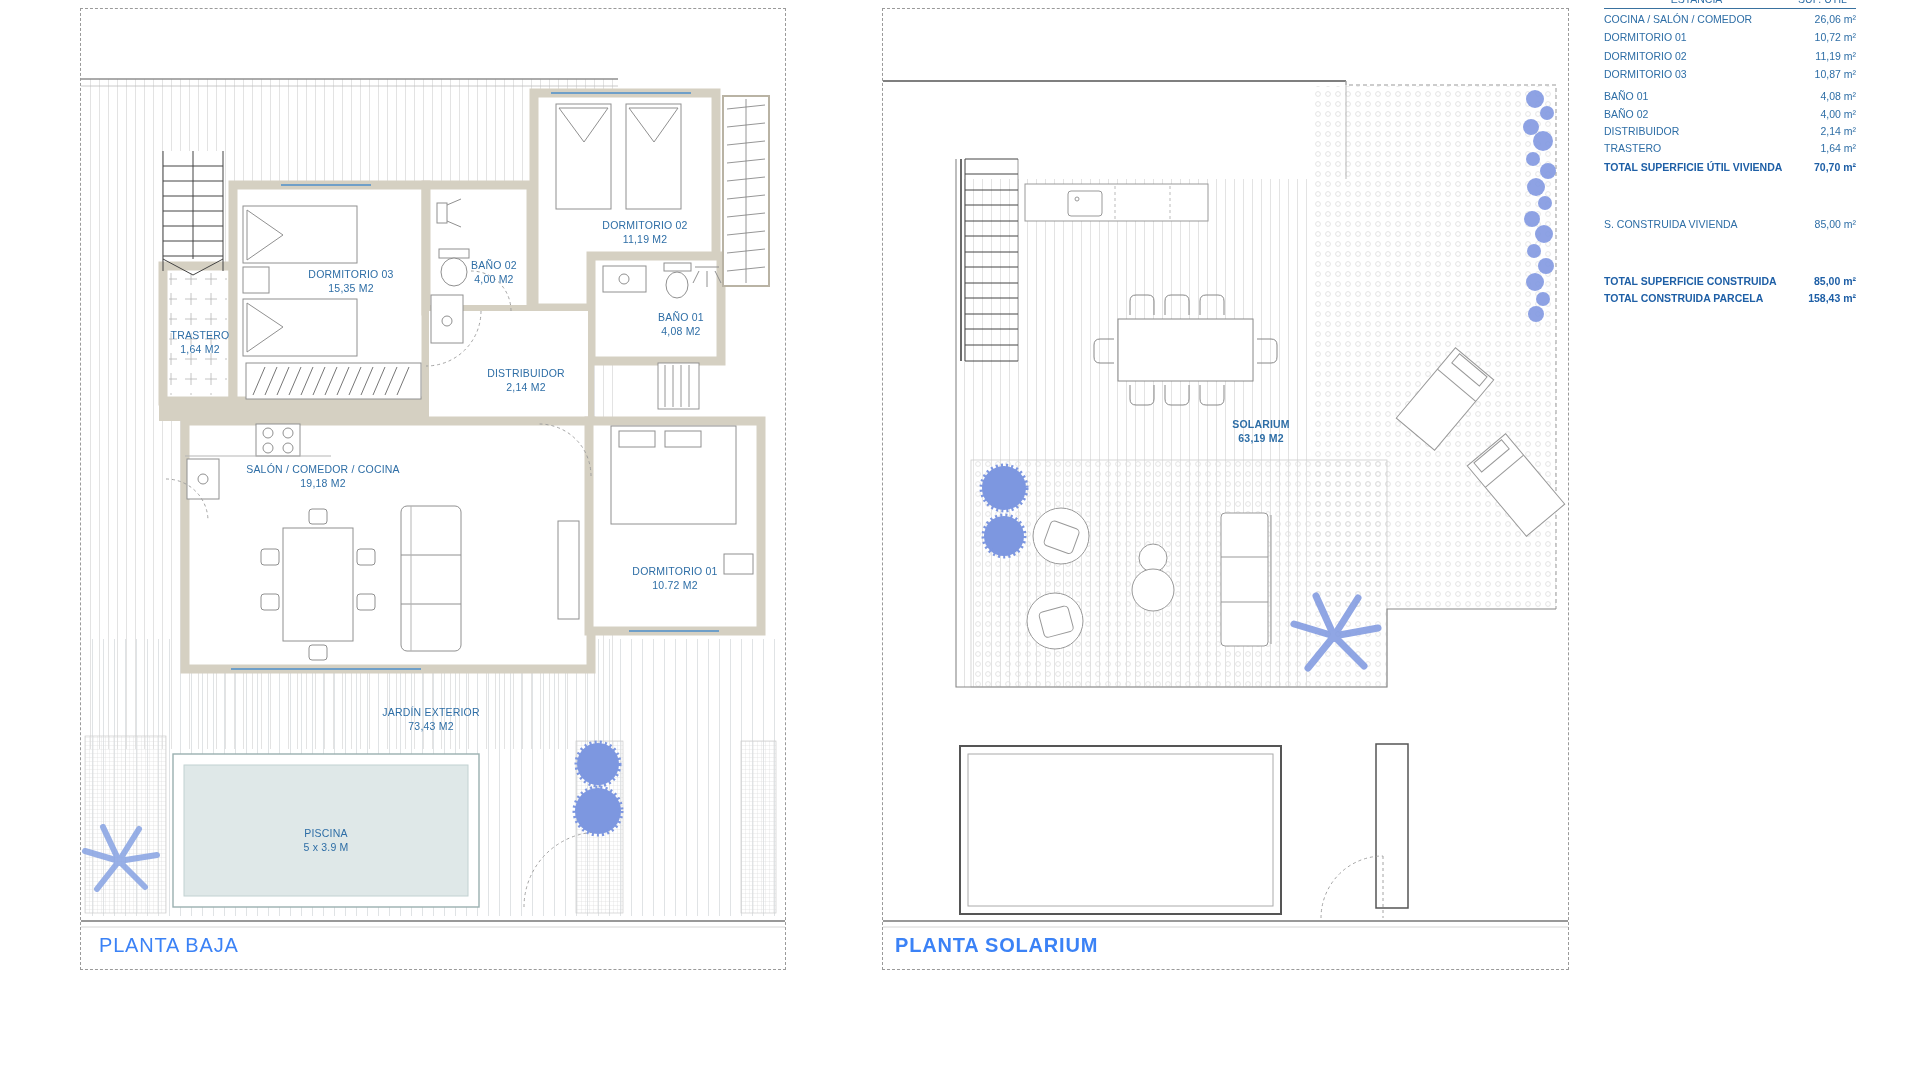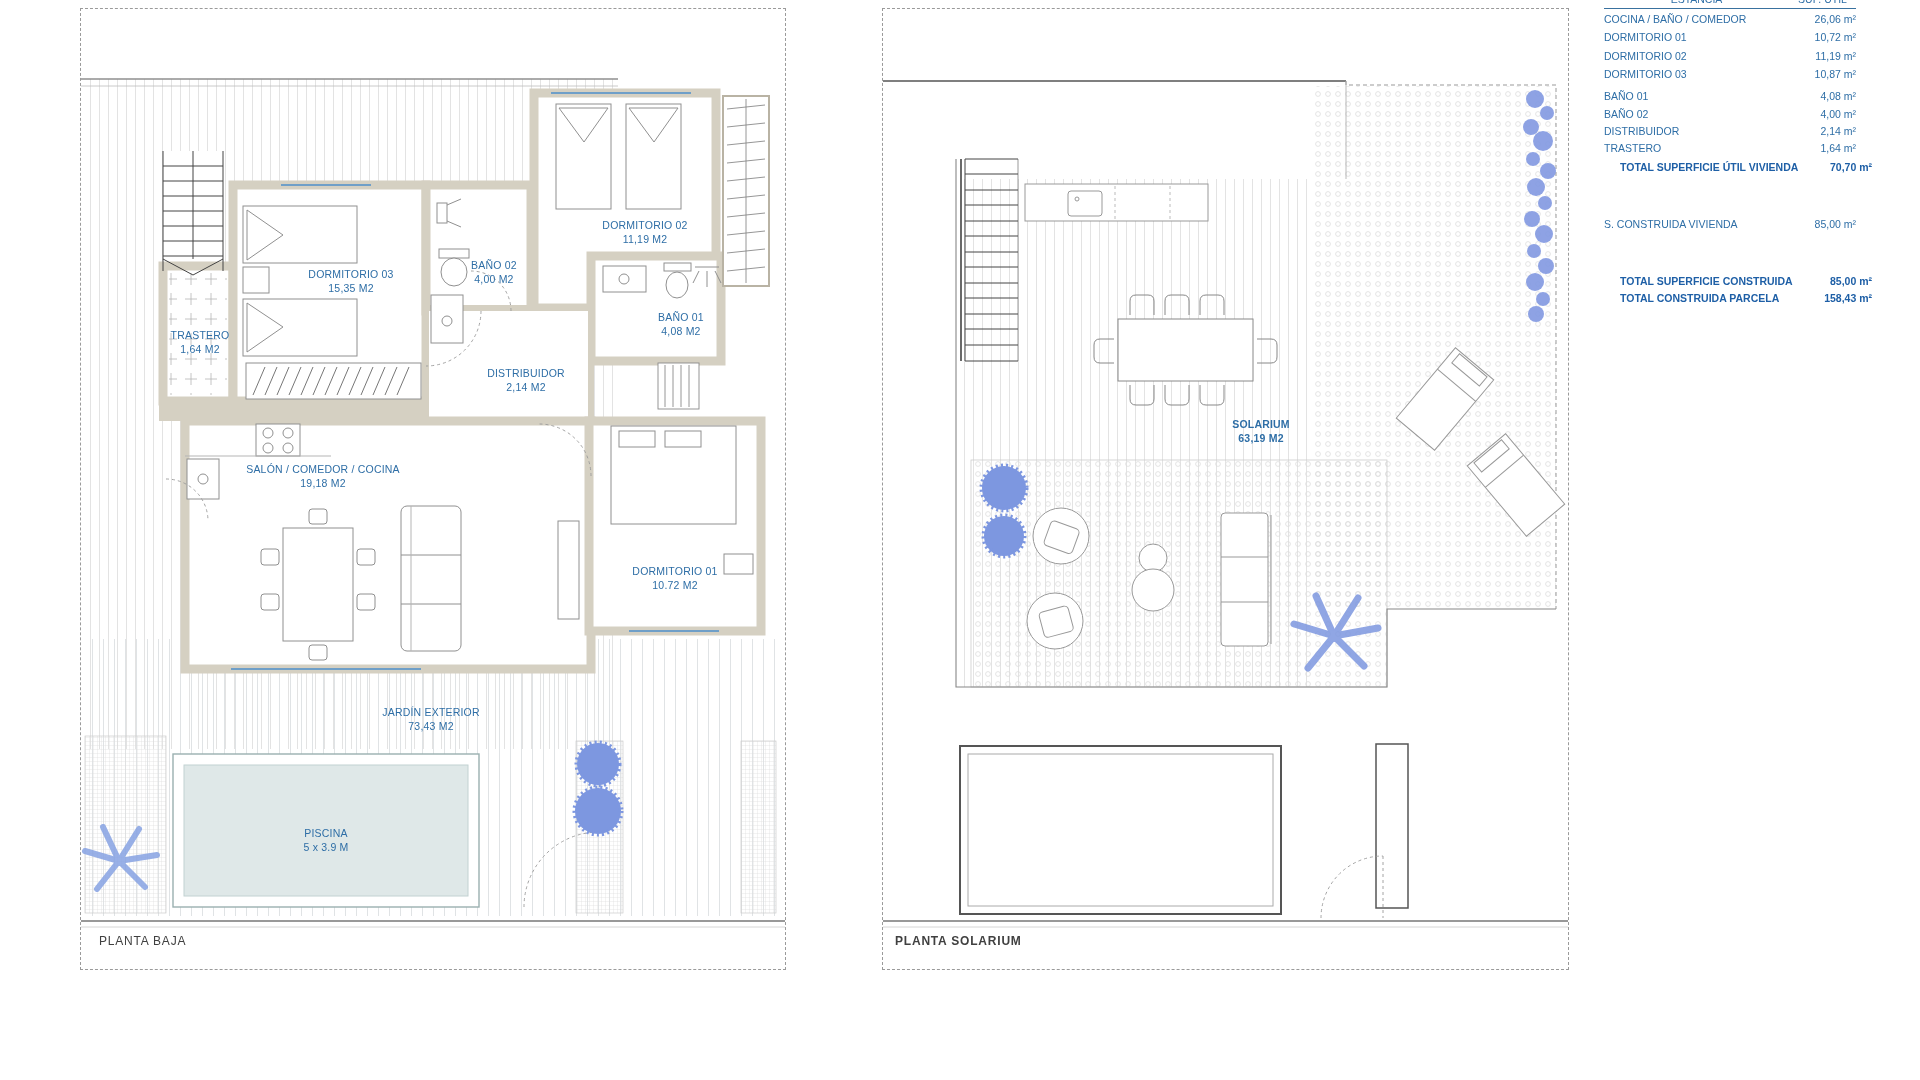--- a/index.html
+++ b/index.html
@@ -4,26 +4,26 @@
 <style>
   html,body{margin:0;padding:0;background:#fff;}
   #canvas{position:relative;width:1920px;height:1080px;background:#fff;overflow:hidden;
           font-family:"Liberation Sans",sans-serif;}
   .plan{position:absolute;top:8px;height:960px;border:1px dashed #9a9a9a;background:#fff;}
   #plan-left{left:80px;width:704px;}
   #plan-right{left:882px;width:685px;font-weight:bold;}
   .plan svg{position:absolute;left:0;top:0;}
   .lbl{position:absolute;transform:translateX(-50%);text-align:center;font-size:10.5px;
        line-height:14px;color:#2e6ea6;white-space:nowrap;letter-spacing:.2px;}
-  .plan-title{position:absolute;font-size:12px;color:#404040;letter-spacing:.8px;white-space:nowrap;}
+  .plan-title{position:absolute;font-size:20px;color:#3b82f6;letter-spacing:.8px;white-space:nowrap;}
   #summary-table{position:absolute;left:1604px;top:-7px;width:252px;font-size:10.5px;color:#2e6ea6;}
   .trow{position:absolute;left:0;width:100%;display:flex;justify-content:space-between;
         white-space:nowrap;line-height:13px;}
   .trow .val{text-align:center;}
-  .trow.bold{font-weight:bold;color:#1e5fa6;margin-left:16px;}
+  .trow.bold{font-weight:bold;color:#1e5fa6;}
   .thead{position:absolute;left:0;width:100%;display:flex;line-height:13px;color:#2e6ea6;}
   .thead .hcol1{width:185px;text-align:center;}
   .thead .hcol2{flex:1;text-align:center;}
   .trule{position:absolute;left:0;width:100%;height:0;border-top:1px solid #39719f;}
 </style>
 </head>
 <body>
 
 <div id="canvas">
 
@@ -410,21 +410,21 @@
   </div>
 
   <div id="summary-table">
     <div class="thead" style="top:0">
       <div class="hcol1">ESTANCIA</div>
       <div class="hcol2">SUP. ÚTIL</div>
     </div>
     <div class="trule" style="top:15px"></div>
 
     <div class="trow" style="top:20px">
-      <span>COCINA / BAÑO / COMEDOR</span>
+      <span>COCINA / SALÓN / COMEDOR</span>
       <span class="val">26,06 m²</span>
     </div>
     <div class="trow" style="top:38px">
       <span>DORMITORIO 01</span>
       <span class="val">10,72 m²</span>
     </div>
     <div class="trow" style="top:57px">
       <span>DORMITORIO 02</span>
       <span class="val">11,19 m²</span>
     </div>

